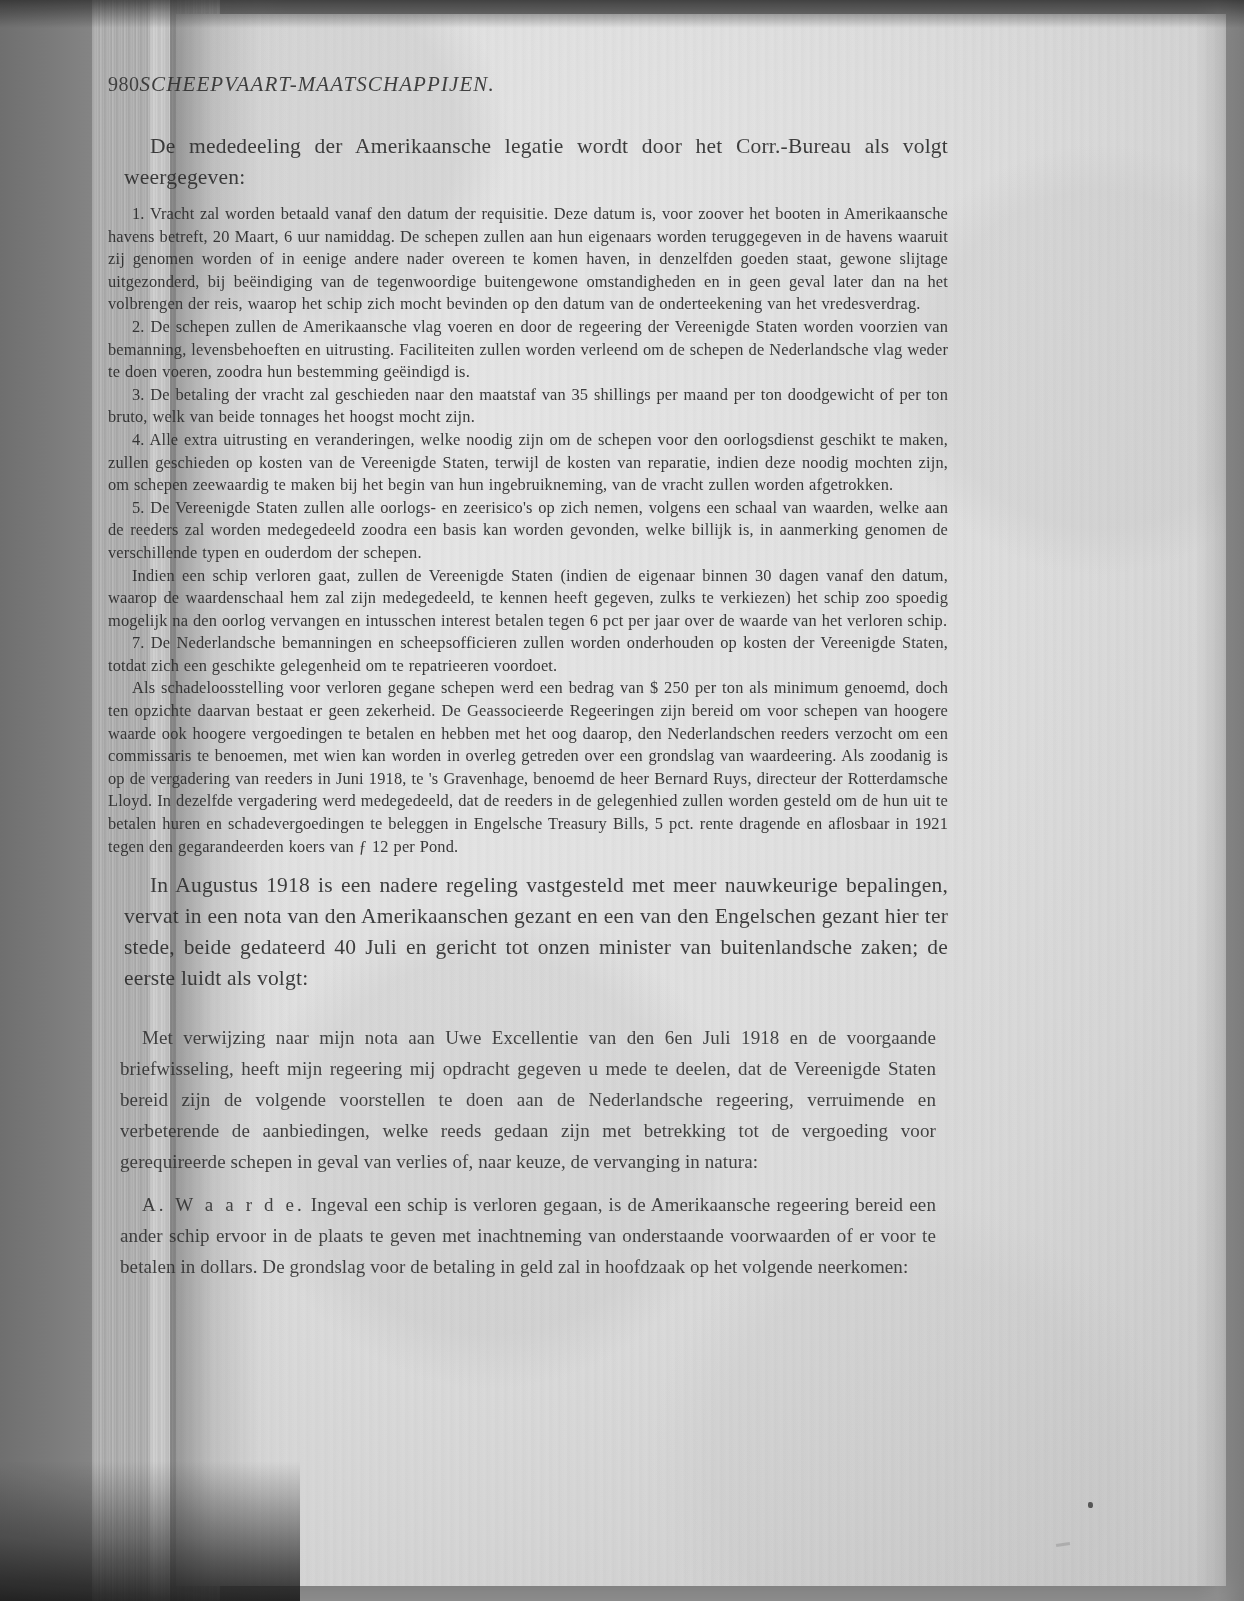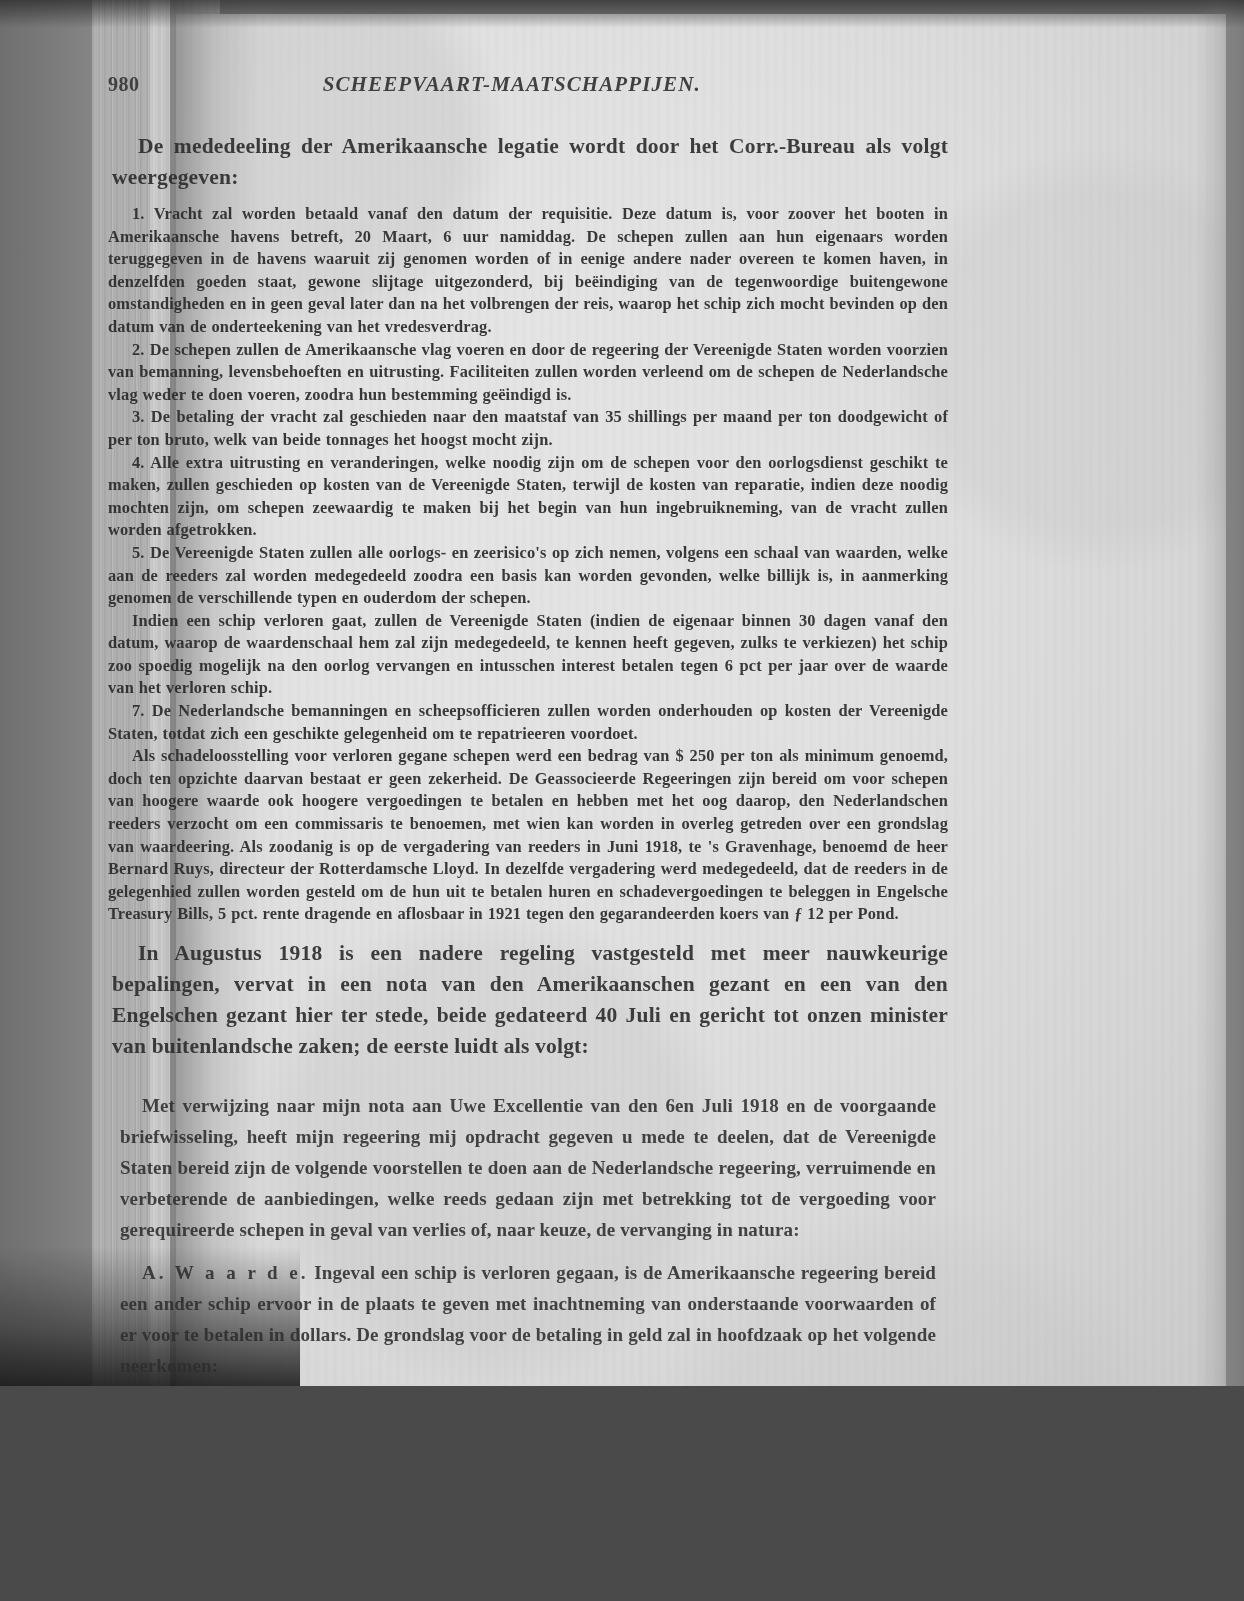--- a/index.html
+++ b/index.html
@@ -6,26 +6,25 @@
   html, body {
     margin: 0;
     padding: 0;
     background: #4a4a4a;
   }
 
   
   #scan {
     position: relative;
     width: 1244px;
-    height: 1386px;
+    height: 1601px;
     overflow: hidden;
     background: #8d8d8d;
     font-family: "Liberation Serif", "DejaVu Serif", serif;
     filter: grayscale(100%) contrast(0.97);
-    font-weight: bold;
   }
 
   
   .backdrop {
     position: absolute;
     inset: 0;
     background:
       linear-gradient(90deg,
         #6f6f6f 0px, #787878 40px, #848484 90px,
         #8e8e8e 130px, #9a9a9a 160px, #8f8f8f 172px);
@@ -154,21 +153,20 @@
     margin-bottom: 34px;
     opacity: .88;
   }
   .folio {
     font-size: 20px;
     letter-spacing: .5px;
     color: #302e29;
   }
   .runtitle {
     flex: 1;
-    text-align: center;
     font-style: italic;
     font-size: 21px;
     letter-spacing: 1.1px;
     margin-right: 64px;
     color: #2b2924;
   }
 
   
   p.body {
     margin: 0;
@@ -177,21 +175,21 @@
     text-align: justify;
     text-indent: 24px;
     letter-spacing: .15px;
     word-spacing: .6px;
     color: #2a2823;
     opacity: .92;
   }
 
   
   p.display {
-    margin: 12px 0 10px 4px;
+    margin: 12px 0 10px 16px;
     font-size: 21.5px;
     line-height: 31px;
     text-align: justify;
     text-indent: 26px;
     letter-spacing: .2px;
     color: #2b2924;
     opacity: .9;
   }
 
   

